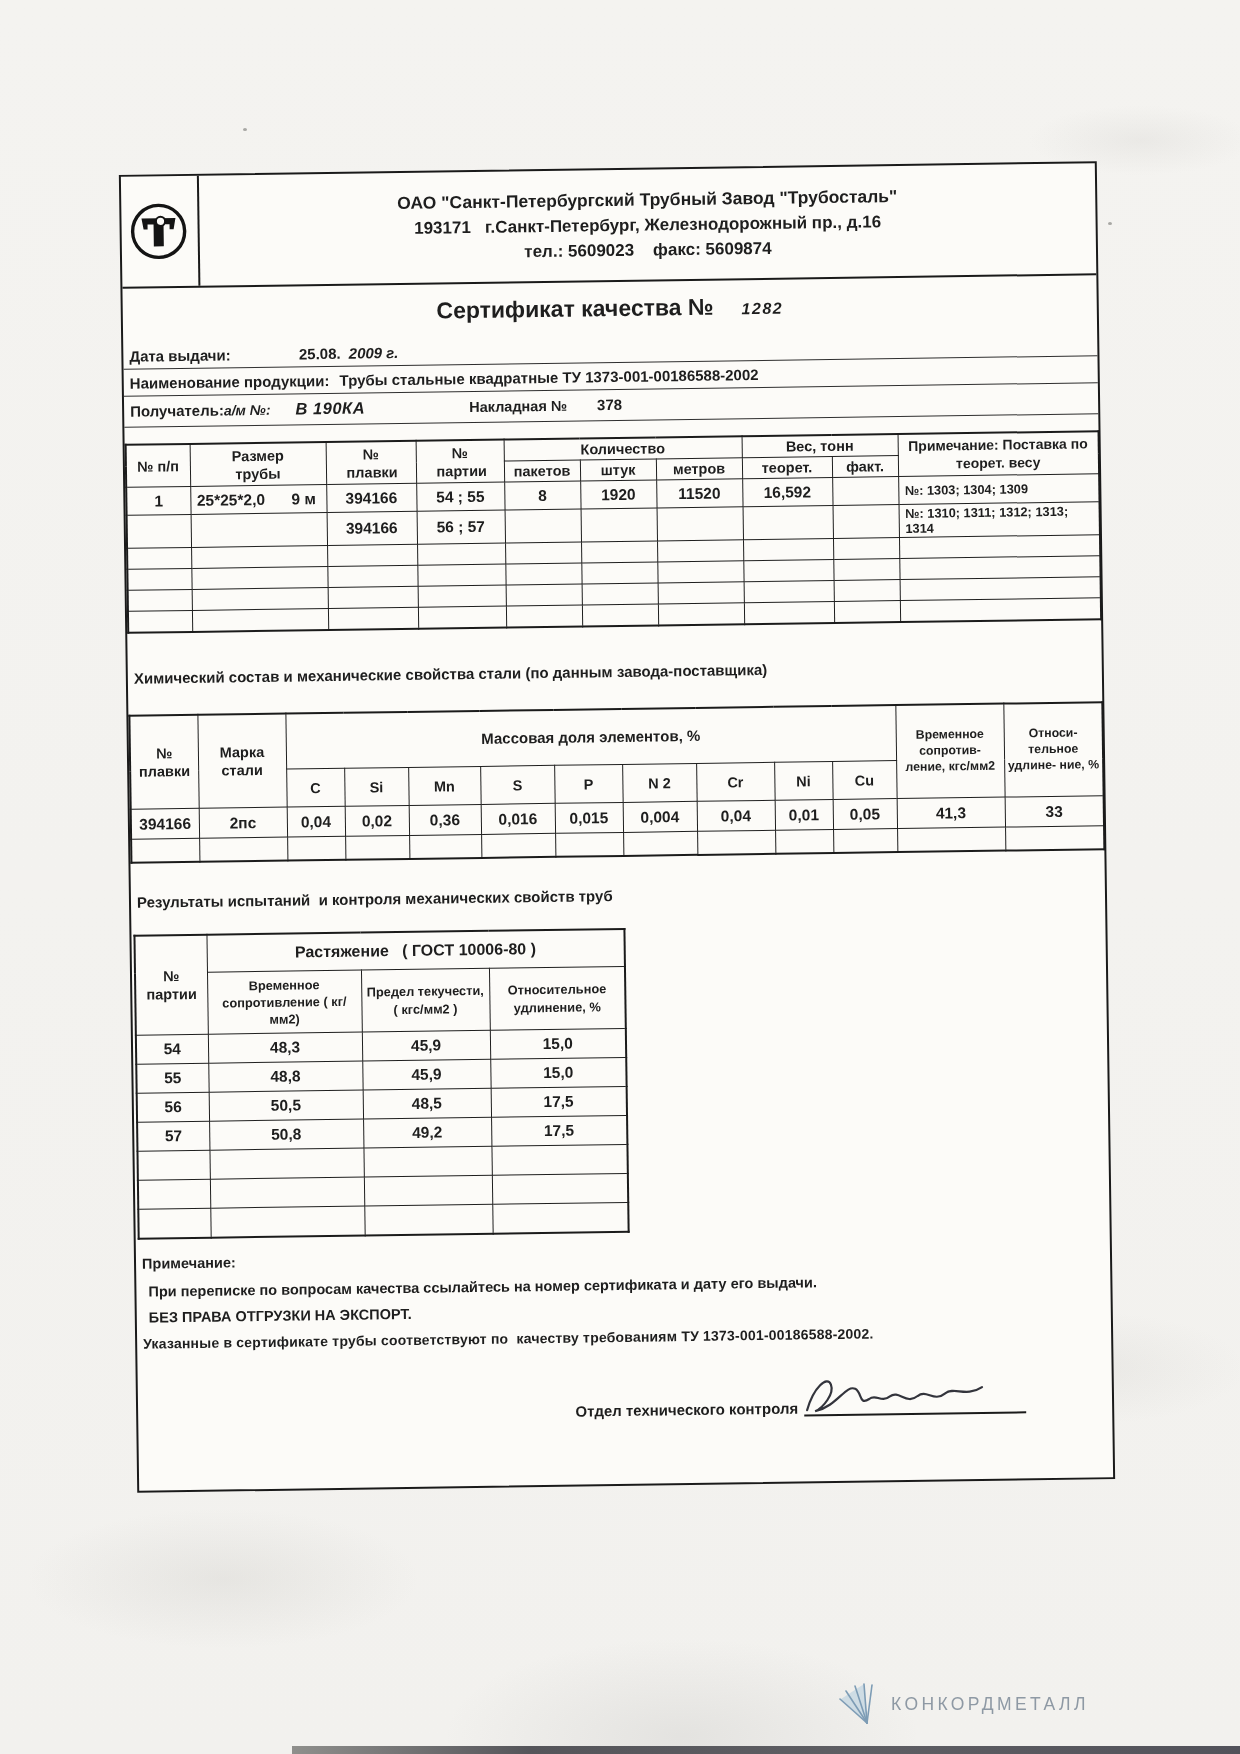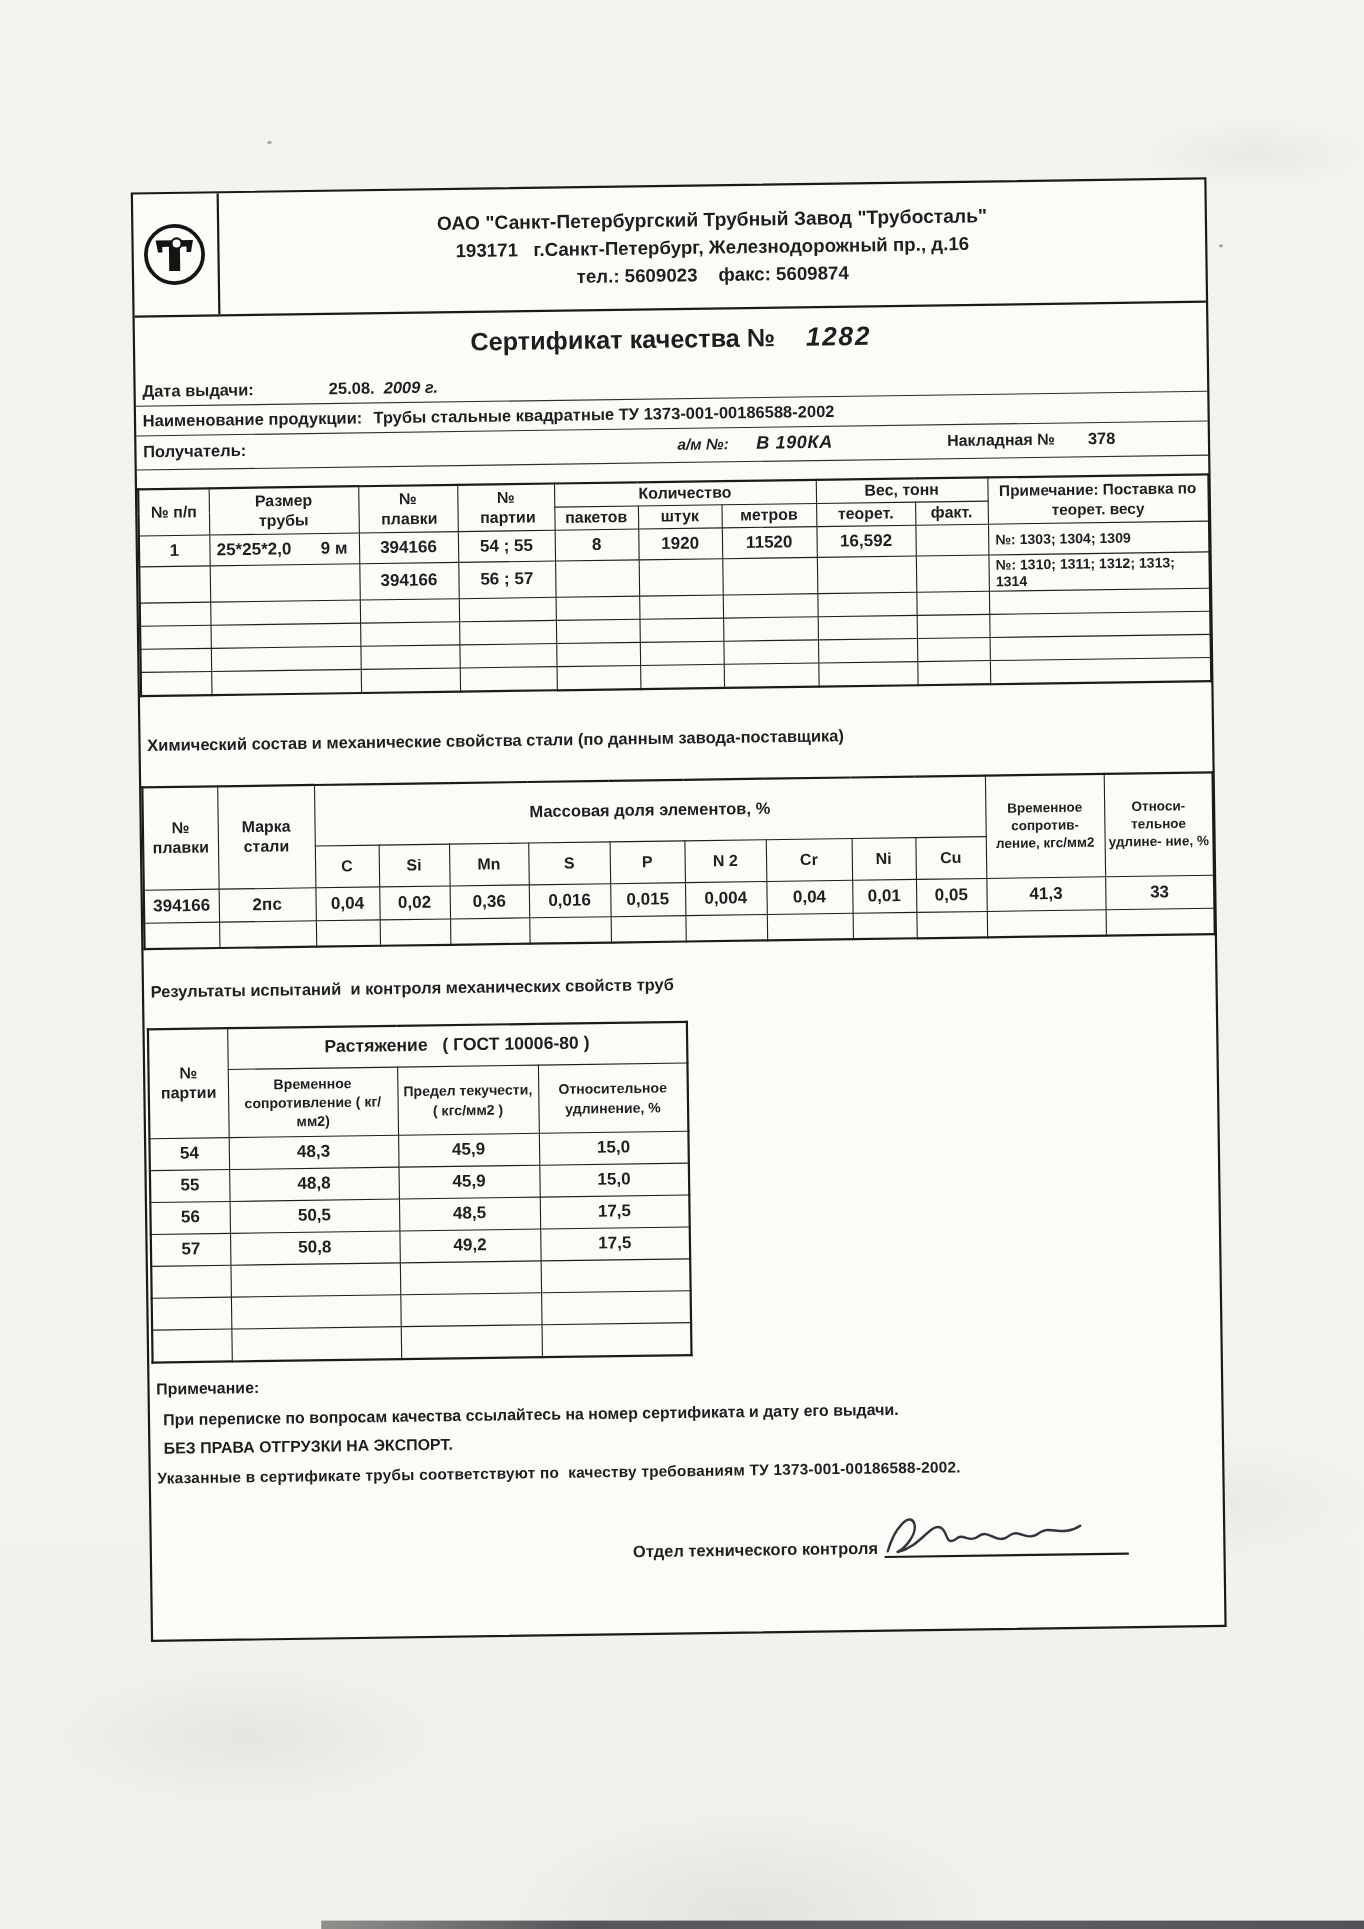--- a/index.html
+++ b/index.html
@@ -26,27 +26,27 @@
   }
   
   .doc-header{display:flex;border-bottom:2.5px solid #1a1a1a;height:110px;}
   .logo-cell{width:78px;border-right:2.5px solid #1a1a1a;display:flex;align-items:center;justify-content:flex-start;padding-left:8px;box-sizing:border-box;}
   .company{flex:1;display:flex;flex-direction:column;justify-content:center;align-items:center;gap:5px;font-weight:bold;}
   .company .l1{font-size:17.5px;}
   .company .l2{font-size:17px;}
   .company .l3{font-size:17px;}
   
   .title-row{text-align:center;padding-top:13px;height:41px;font-size:23px;font-weight:bold;}
-  .cert-number{font-style:italic;margin-left:28px;letter-spacing:1.5px;font-size:24px;}
+  .cert-number{font-style:italic;margin-left:28px;letter-spacing:1.5px;font-size:16px;}
   .field-row{border-bottom:1.6px solid #2e2e2e;font-weight:bold;font-size:15px;padding:5px 6px 4px;box-sizing:border-box;}
   .date-row .val{margin-left:64px;}
   .date-row .yr{font-style:italic;margin-left:4px;}
   .prod-row .val{margin-left:6px;}
   .recv-row{display:flex;align-items:baseline;padding-bottom:6px;}
-  .recv-row .am-l{margin-left:392px;font-style:italic;font-size:14px;}
+  .recv-row .am-l{font-style:italic;font-size:14px;}
   .recv-row .am-v{margin-left:25px;font-style:italic;font-size:16.5px;letter-spacing:.5px;}
   .recv-row .wb-l{margin-left:104px;font-size:14.5px;}
   .recv-row .wb-v{margin-left:30px;}
   
   table.t{border-collapse:collapse;table-layout:fixed;font-weight:bold;border:2.4px solid #1b1b1b;}
   table.t th,table.t td{border:1.7px solid #1f1f1f;padding:1px 4px;text-align:center;vertical-align:middle;box-sizing:border-box;overflow:hidden;}
   table.t th{font-size:14.5px;line-height:1.25;}
   
   .shipment{width:100%;margin-top:16px;}
   .shipment .size-h{padding:0 30px;}
@@ -395,18 +395,31 @@
       <span>Отдел технического контроля</span>
       <span class="sig-line">
         <svg class="sig-svg" viewBox="0 0 170 44">
           <path d="M6 34 C 12 14, 24 4, 27 12 C 30 20, 20 32, 13 35 C 32 31, 40 12, 48 16 C 54 19, 51 31, 60 25 C 66 20, 70 29, 78 23 C 86 17, 92 31, 102 23 C 110 17, 116 29, 126 21 C 134 15, 144 25, 158 16" fill="none" stroke="#33343c" stroke-width="1.9" stroke-linecap="round"></path>
         </svg>
       </span>
     </div>
 
   </div>
 
+  <div class="brandmark">
+    <svg width="42" height="44" viewBox="0 0 42 44">
+      <path d="M31 41 L5 17 L28 2 Z" fill="#c3d5e2" opacity="0.75"></path>
+      <g stroke="#7d9cb5" stroke-width="1.6" fill="none" stroke-linecap="round">
+        <path d="M31 41 L4 17"></path>
+        <path d="M31 41 L10 9"></path>
+        <path d="M31 41 L19 4"></path>
+        <path d="M31 41 L28 2"></path>
+        <path d="M31 41 L36 3"></path>
+      </g>
+    </svg>
+    <span class="brand-text">КОНКОРДМЕТАЛЛ</span>
+  </div>
 
   <div class="scan-strip"></div>
   <div class="speck" style="left:243px;top:128px;"></div>
   <div class="speck" style="left:1108px;top:222px;"></div>
 
 </div>
 
 </body></html>

